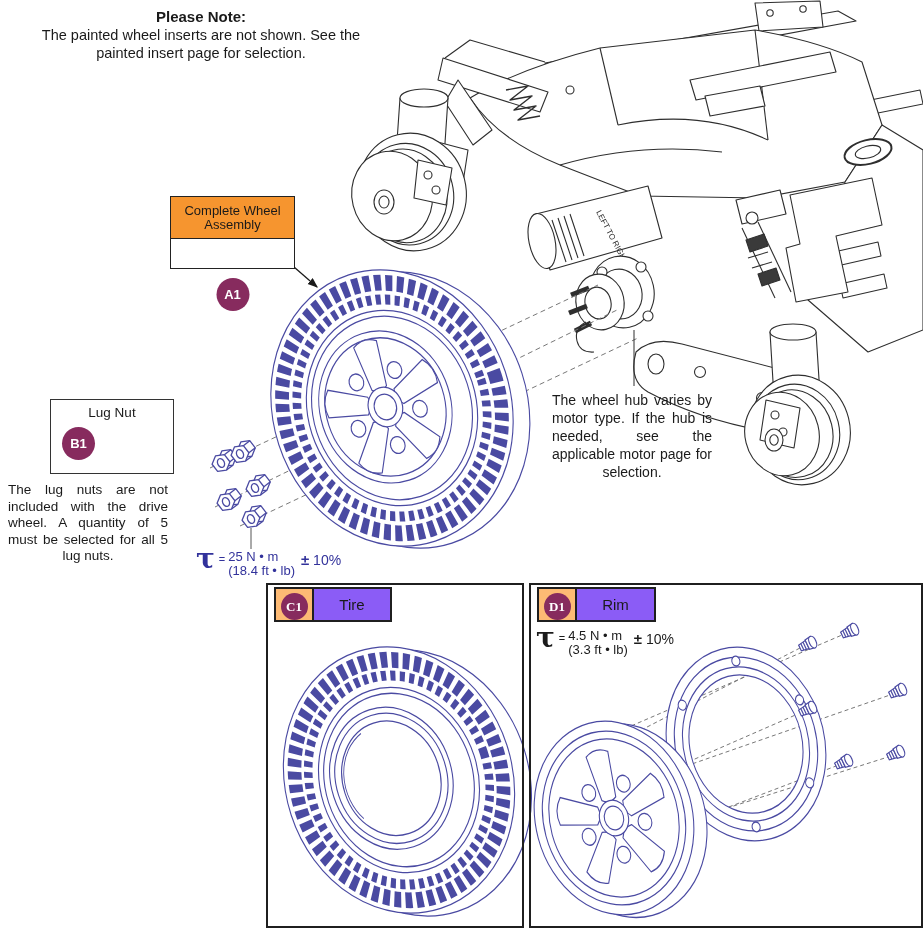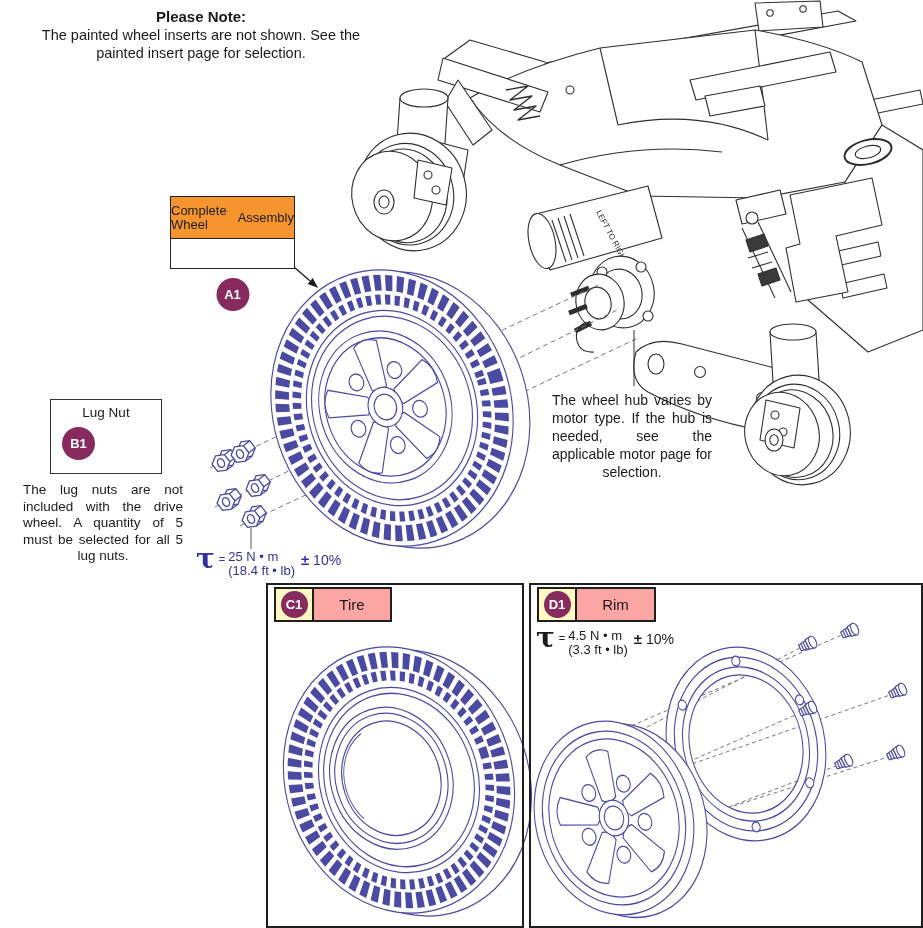--- a/index.html
+++ b/index.html
@@ -9,49 +9,49 @@
   .abs{position:absolute;}
   
   .note{left:8px;top:8px;width:386px;text-align:center;line-height:18px;}
   .note .t{font-weight:bold;font-size:15px;}
   .note .l{font-size:14.5px;white-space:nowrap;}
   
   .badge{display:flex;align-items:center;justify-content:center;border-radius:50%;
          background:#872B5E;color:#fff;font-weight:bold;font-size:13px;}
   
   .a1box{left:170px;top:196px;width:123px;height:71px;border:1.6px solid #222;background:#fff;}
-  .a1head{height:41px;background:#F6952F;border-bottom:1.6px solid #222;display:flex;flex-direction:row;
+  .a1head{height:41px;background:#F6952F;border-bottom:1.6px solid #222;display:flex;flex-direction:column;
           align-items:center;justify-content:center;font-size:13px;line-height:14px;}
   .a1badge{position:absolute;left:50%;top:33px;transform:translateX(-50%);width:33px;height:33px;margin-top:48px;}
   
-  .b1box{left:50px;top:399px;width:110px;height:73px;border:1.6px solid #333;background:#fff;}
+  .b1box{left:50px;top:399px;width:110px;height:73px;border:1.6px solid #333;background:#fff;padding-left:12px;}
   .b1title{position:absolute;left:0;right:0;top:5px;text-align:center;font-size:13.5px;}
   .b1badge{position:absolute;left:11px;top:27px;width:33px;height:33px;}
   
   .para{font-size:13.5px;line-height:16.5px;text-align:justify;text-align-last:center;}
-  .lugnote{left:23px;top:482px;width:160px;}
+  .lugnote{left:8px;top:482px;width:160px;}
   .hubnote{left:552px;top:391px;width:160px;font-size:14px;line-height:18px;}
   
   .torque{display:flex;align-items:flex-start;}
   .tq1{left:196px;top:543px;color:#32329B;}
   .tq2{left:536px;top:622px;color:#1b1b1b;}
   .tau{font-family:"DejaVu Serif",serif;font-weight:bold;font-size:28px;line-height:28px;margin-top:2px;}
   .eq{font-size:11px;margin:10px 3px 0 4px;}
   .frac{display:flex;flex-direction:column;font-size:13px;line-height:14px;margin-top:7px;}
   .tol{font-size:14px;margin:8px 0 0 6px;}
   .tol b{font-size:15px;}
   
   .partbox{border:2px solid #1f1f1f;background:transparent;}
   .c1box{left:266px;top:583px;width:254px;height:341px;}
   .d1box{left:529px;top:583px;width:390px;height:341px;}
   .chip{display:flex;border:2px solid #1f1f1f;background:#fff;height:31px;}
-  .chipL{width:36px;display:flex;align-items:center;justify-content:center;background:#fef9c3;
-         border-right:2px solid #1f1f1f;}
+  .chipL{width:36px;display:flex;align-items:flex-end;justify-content:center;background:#fdba74;
+         border-right:2px solid #1f1f1f;font-family:Liberation Serif, serif;}
   .chipL .badge{width:27px;height:27px;}
-  .chipR{flex:1;background:#fca5a5;display:flex;align-items:center;justify-content:center;font-size:15px;}
+  .chipR{flex:1;background:#8b5cf6;display:flex;align-items:center;justify-content:center;font-size:15px;}
   .c1chip{left:274px;top:587px;width:114px;}
   .d1chip{left:537px;top:587px;width:115px;}
 </style>
 </head>
 <body>
 
 <div id="stage">
 
   <svg id="art" width="923" height="928" viewBox="0 0 923 928">
     <defs>

